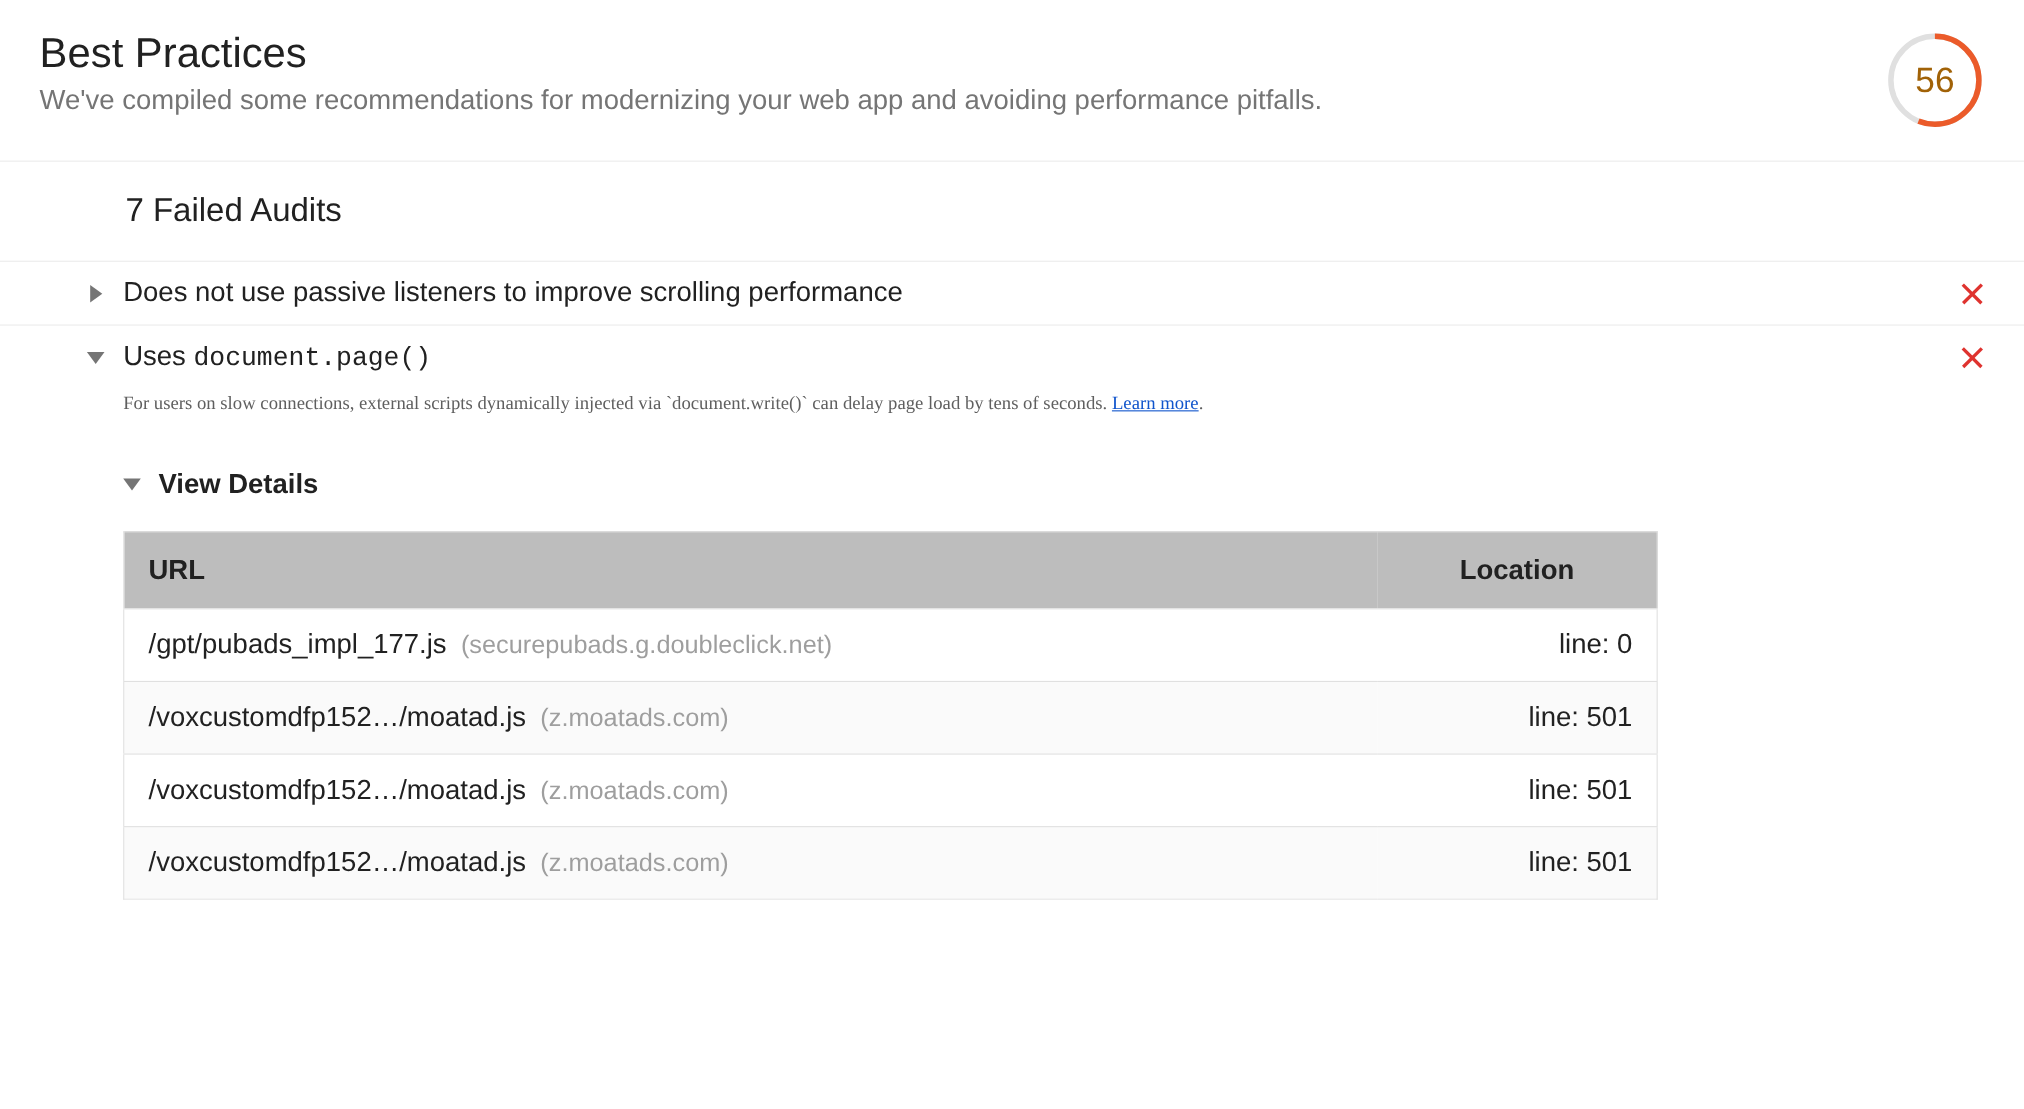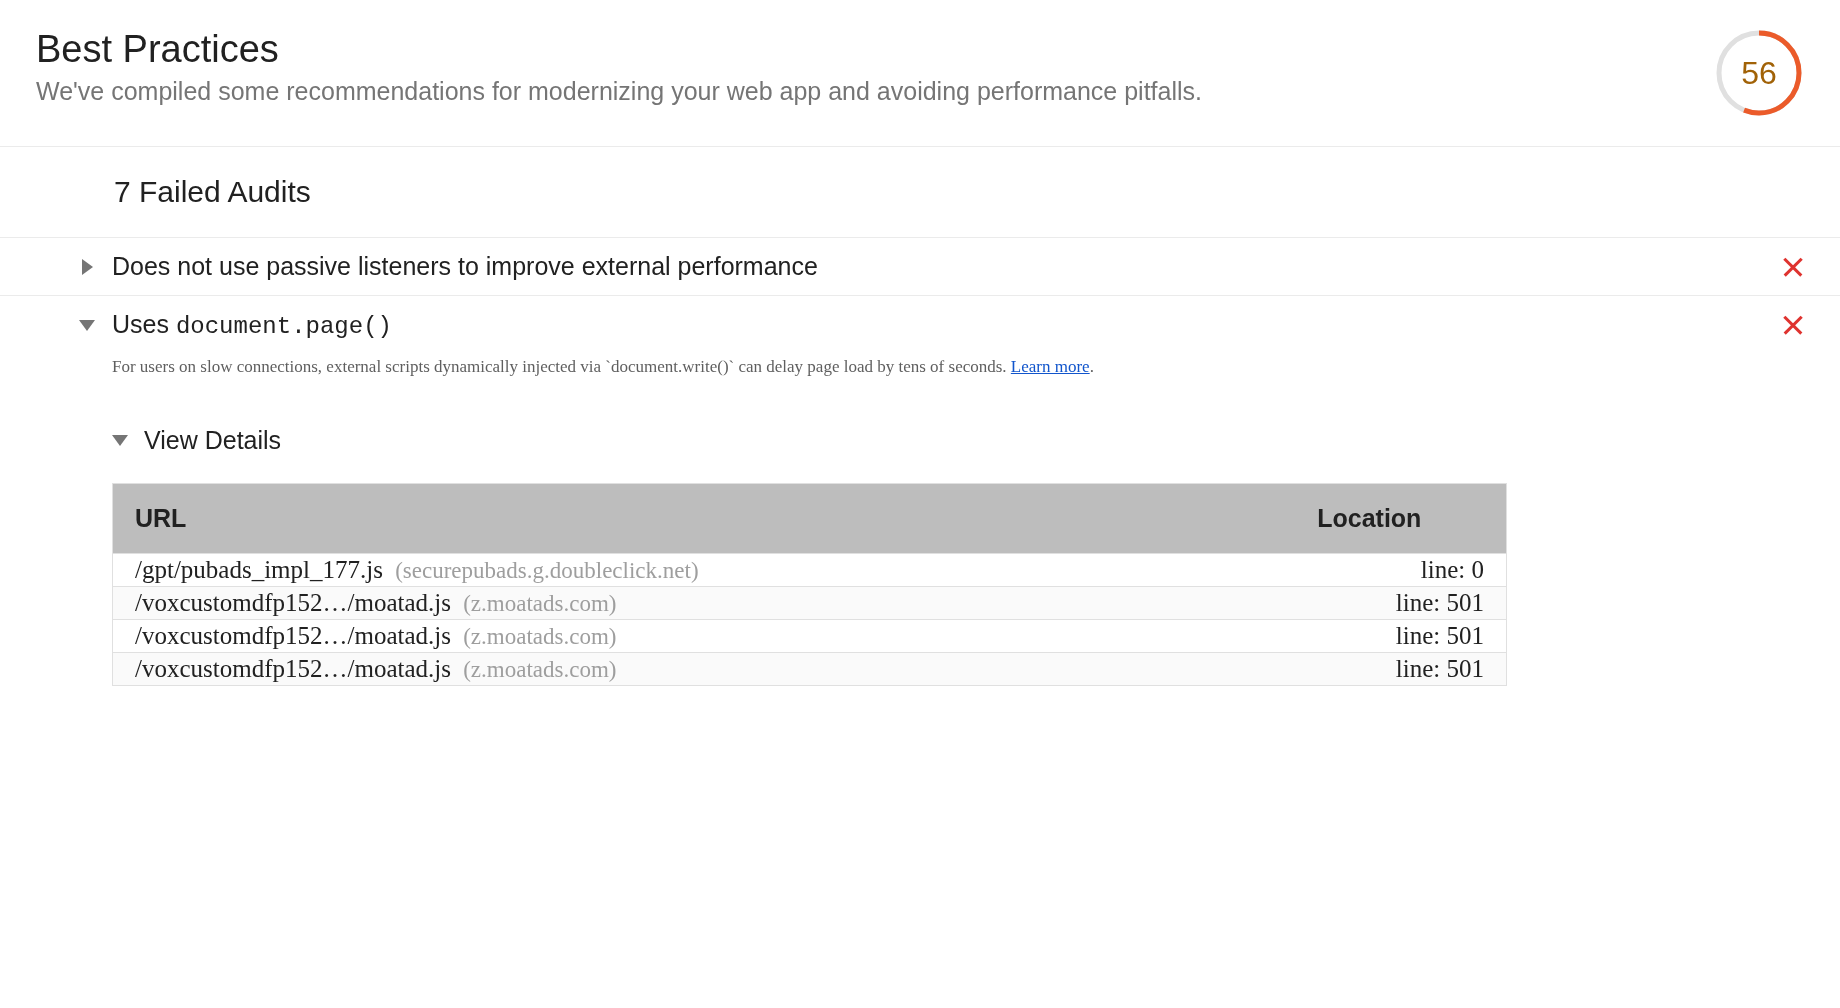--- a/index.html
+++ b/index.html
@@ -157,20 +157,21 @@
     align-items: center;
     cursor: pointer;
     margin-bottom: 28px;
   }
   .details-toggle .chevron-down {
     margin-right: 16px;
   }
   .details-label {
     font-size: 25px;
     color: #212121;
+    font-weight: bold;
   }
   .details-table-wrap {
     padding-bottom: 0;
   }
   .details-table {
     width: 1395px;
     border-collapse: collapse;
     border: 1px solid #e0e0e0;
   }
   .details-table thead tr {
@@ -187,23 +188,22 @@
     text-align: center;
   }
   .details-table tbody tr {
     border-top: 1px solid #e0e0e0;
   }
   .details-table tbody tr:nth-child(even) {
     background: #fafafa;
   }
   .details-table td {
     font-size: 25px;
-    padding: 2px 22px;
-    color: #212121;
-    font-family: Liberation Serif, serif;
+    padding: 18px 22px;
+    color: #212121;
   }
   .details-table td:last-child {
     text-align: right;
   }
   .url-path {
     color: #212121;
   }
   .url-domain {
     color: #9e9e9e;
     margin-left: 6px;
@@ -231,21 +231,21 @@
 
   <div class="section">
     <div class="section-title">7 Failed Audits</div>
 
     <div class="audit-item">
       <div class="audit-row">
         <div class="audit-toggle">
           <div class="chevron-right"></div>
         </div>
         <div class="audit-title">
-          <span>Does not use passive listeners to improve external performance</span>
+          <span>Does not use passive listeners to improve scrolling performance</span>
         </div>
         <div class="audit-status">
           <div class="x-icon"></div>
         </div>
       </div>
     </div>
 
     <div class="audit-item" style="border-bottom:none;">
       <div class="audit-row">
         <div class="audit-toggle">

